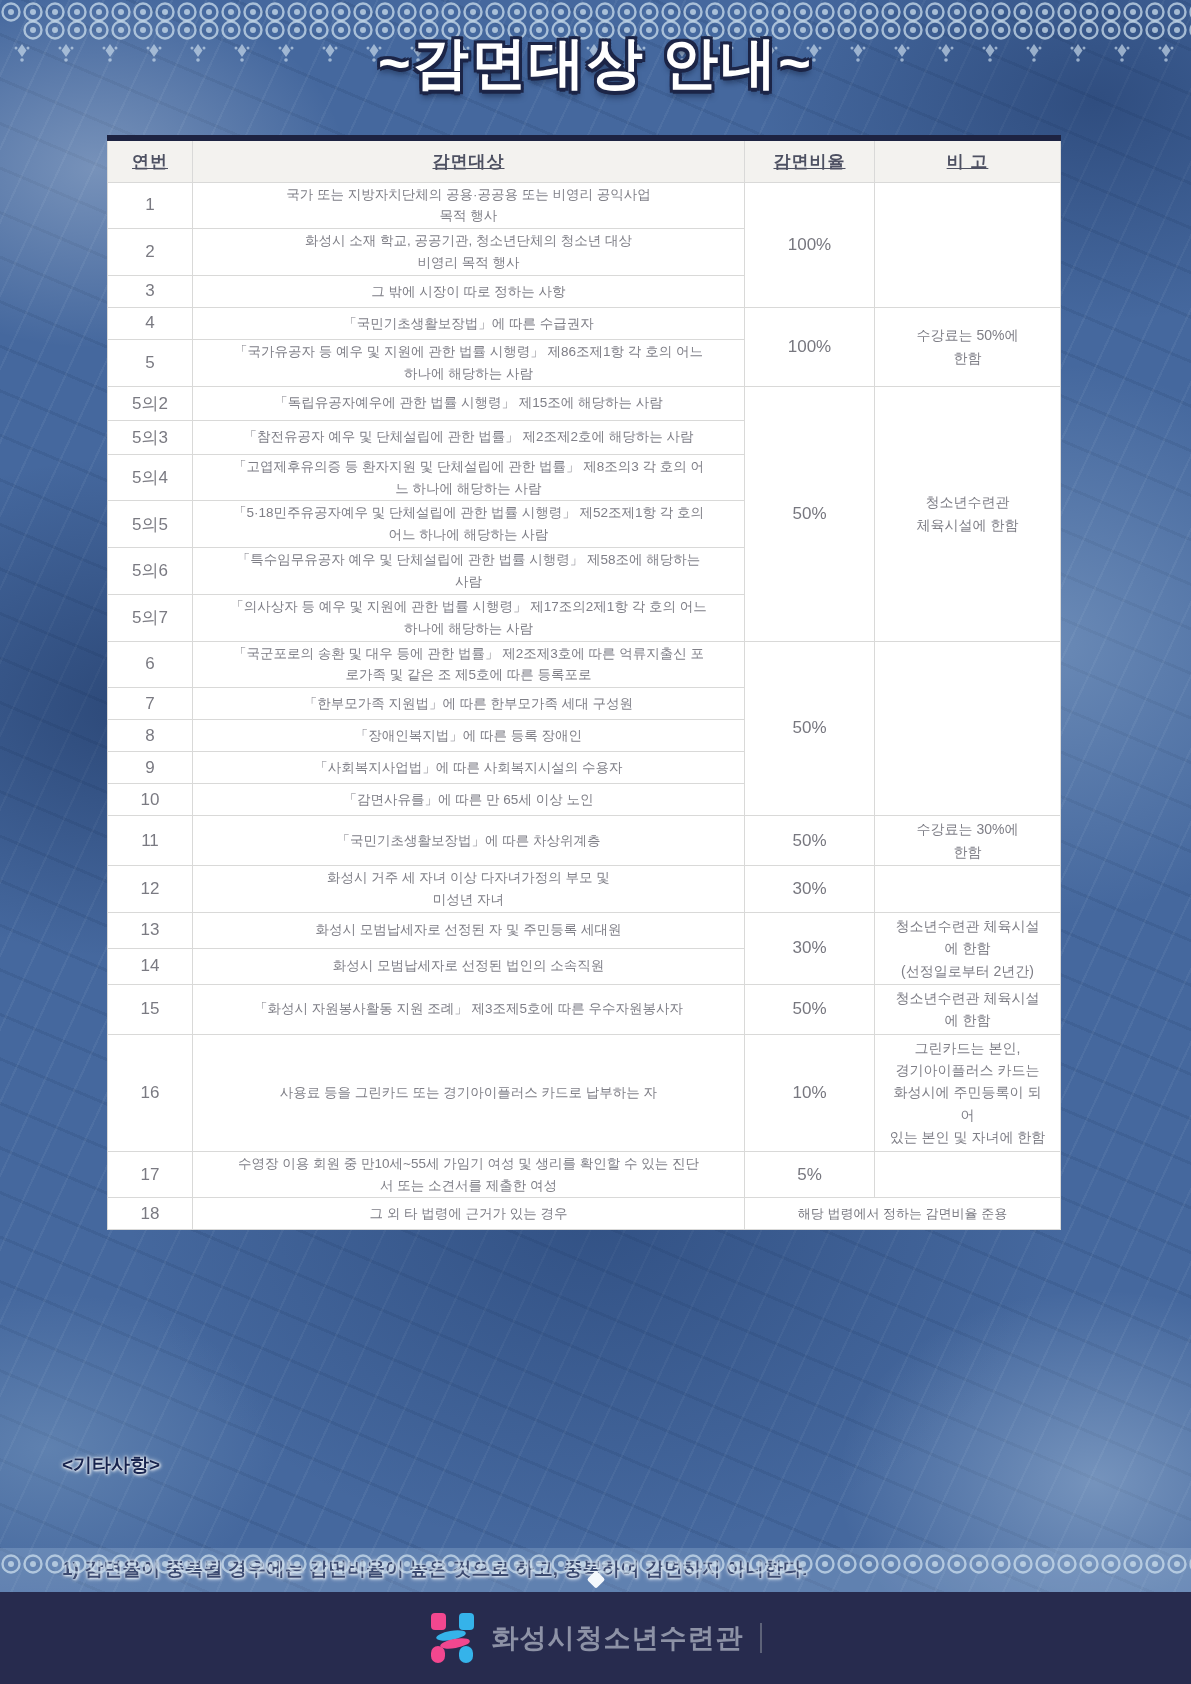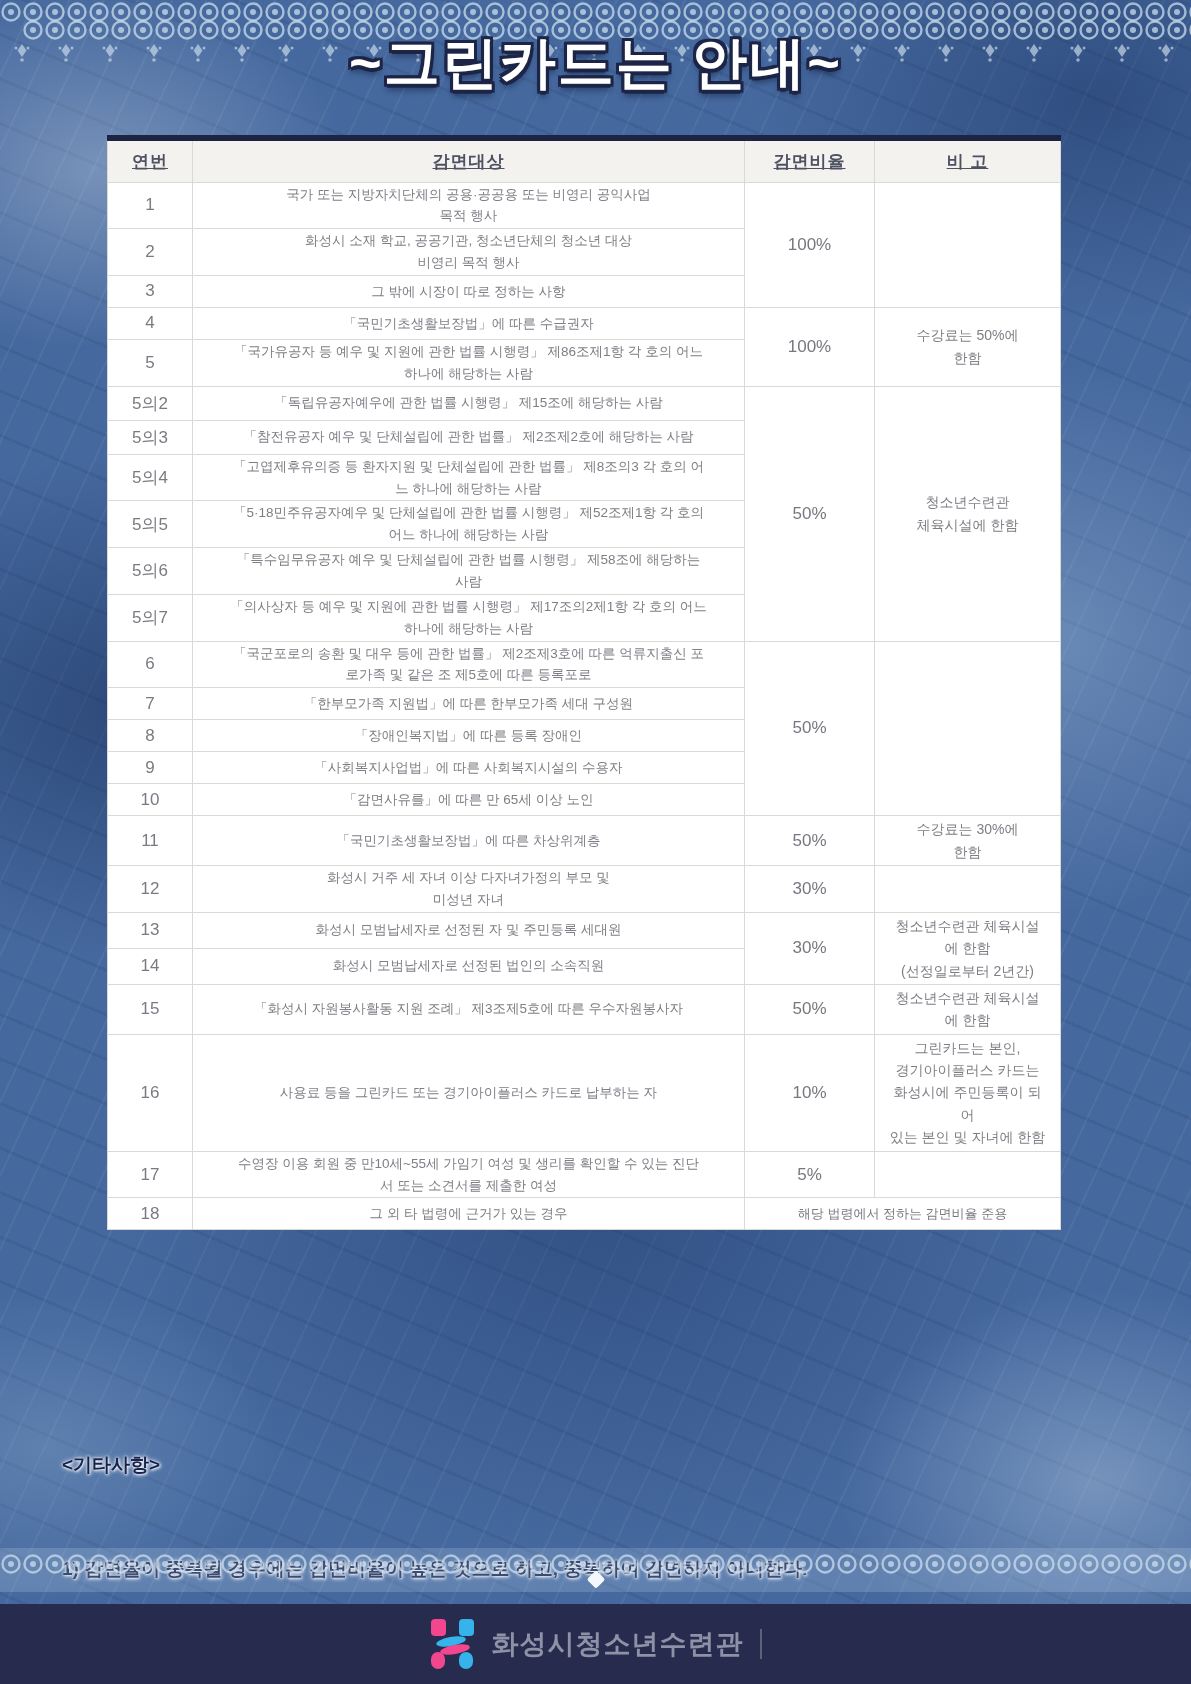--- a/index.html
+++ b/index.html
@@ -63,21 +63,21 @@
 
   .notes{
     position:absolute; top:1390px; left:62px; right:36px;
     color:#17234e; font-size:19px; font-weight:700; line-height:1.58;
     white-space:pre-wrap;
     text-shadow:0 0 5px rgba(255,255,255,0.95), 0 0 2px rgba(255,255,255,0.9), 1px 1px 3px rgba(255,255,255,0.85);
   }
   .notes .note-heading{ margin-bottom:14px; }
 
   .footer{
-    position:absolute; left:0; bottom:0; width:1191px; height:80px;
+    position:absolute; left:0; bottom:0; width:1191px; height:92px;
     background:#272b4e;
     display:flex; align-items:center; justify-content:center; gap:16px;
   }
   .logo{ position:relative; width:46px; height:50px; flex:0 0 auto; }
   .logo span{ position:absolute; display:block; }
   .lg-tl{ left:1px;  top:0;    width:15px; height:17px; border-radius:4px; background:#f2478f; }
   .lg-tr{ left:29px; top:0;    width:15px; height:17px; border-radius:4px; background:#35b3ea; }
   .lg-mt{ left:6px;  top:18px; width:30px; height:9px;  border-radius:50%; background:#35b3ea; transform:rotate(-10deg); }
   .lg-mb{ left:10px; top:26px; width:30px; height:9px;  border-radius:50%; background:#f2478f; transform:rotate(-10deg); }
   .lg-bl{ left:1px;  top:33px; width:14px; height:17px; border-radius:7px; background:#f2478f; }
@@ -192,21 +192,21 @@
         <use href="#drop" x="902" y="44"></use>
         <use href="#drop" x="946" y="44"></use>
         <use href="#drop" x="990" y="44"></use>
         <use href="#drop" x="1034" y="44"></use>
         <use href="#drop" x="1078" y="44"></use>
         <use href="#drop" x="1122" y="44"></use>
         <use href="#drop" x="1166" y="44"></use>
       </g>
   </svg>
 
-  <h1 class="page-title">~그린카드는 안내~</h1>
+  <h1 class="page-title">~감면대상 안내~</h1>
 
   <table class="discount">
     <colgroup>
       <col style="width:85px">
         <col style="width:552px">
         <col style="width:130px">
         <col style="width:186px">
     </colgroup>
     <thead>
         <tr>

